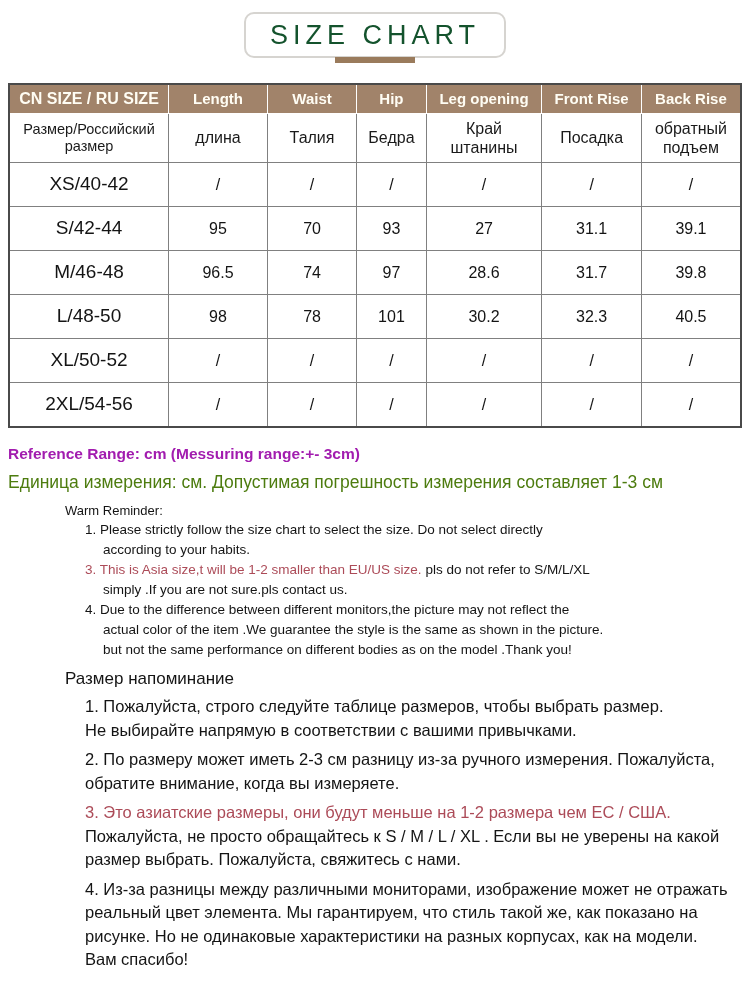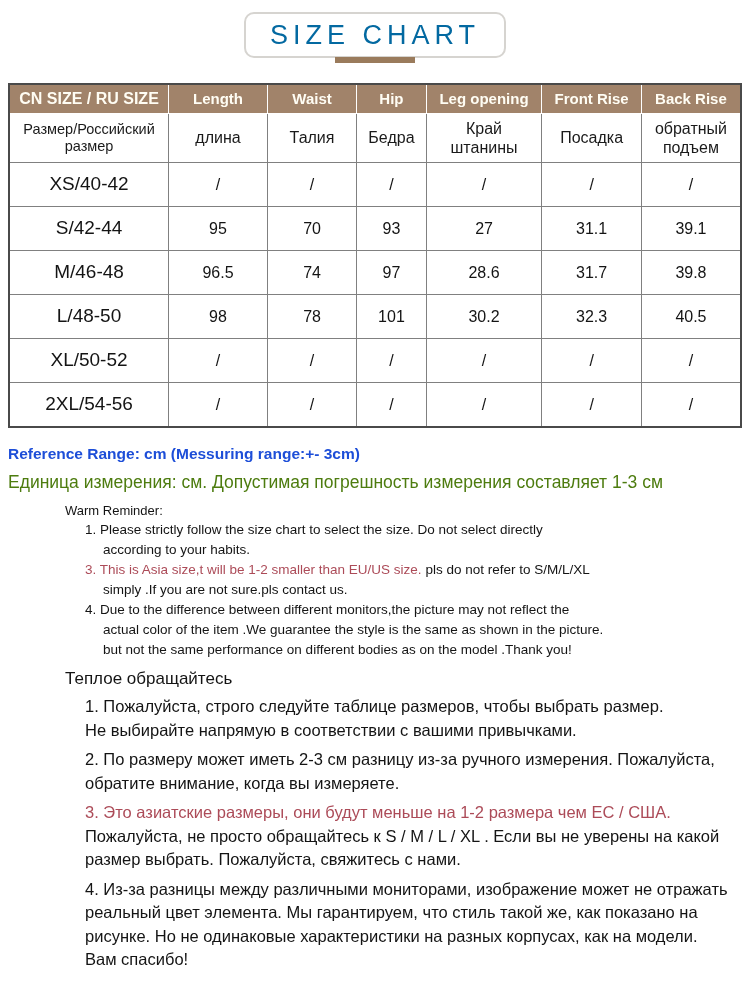--- a/index.html
+++ b/index.html
@@ -8,21 +8,21 @@
     background:#ffffff; color:#141414;
     font-family:"Liberation Sans", sans-serif;
   }
   .page { position:relative; width:750px; height:1000px; }
 
   
   .title-wrap { width:262px; margin:12px auto 0; position:relative; text-align:center; }
   .title-box {
     border:2px solid #d6d4d0; border-radius:10px;
     height:42px; line-height:42px;
-    font-size:27px; letter-spacing:5px; color:#0369a1; font-weight:500;
+    font-size:27px; letter-spacing:5px; color:#14532d; font-weight:500;
     background:#fff;
   }
   .title-underline { width:80px; height:6px; margin:-1px auto 0; background:#9a7b5c; }
 
   
   table.size-table {
     border-collapse:collapse; table-layout:fixed;
     width:734px; margin:20px 0 0 8px;
     border:2px solid #4a4a4a;
     text-align:center;
@@ -36,21 +36,21 @@
     border-color:#ffffff;
     height:28px; font-size:15px; font-weight:bold;
   }
   .size-table thead tr.hdr-en th.c0 { font-size:16px; }
   .size-table thead tr.hdr-ru td { height:48px; font-size:16px; color:#1a1a1a; }
   .size-table thead tr.hdr-ru td.c0 { font-size:14.5px; }
   .size-table tbody td { height:43px; font-size:16px; }
   .size-table tbody td.c0 { font-size:19px; }
 
   
-  .ref-en { margin:17px 0 0 8px; font-size:15.5px; font-weight:bold; color:#1d4ed8; }
+  .ref-en { margin:17px 0 0 8px; font-size:15.5px; font-weight:bold; color:#a21caf; }
   .ref-ru { margin:9px 0 0 8px; font-size:17.5px; color:#4d7c0f; }
 
   .en-section { margin:10px 0 0 65px; }
   .en-title { margin:0 0 2px 0; font-size:13px; font-weight:normal; }
   .en-item {
     margin:0 0 0 20px; width:645px;
     font-size:13.5px; line-height:20px;
     white-space:pre-line; padding-left:18px; text-indent:-18px;
   }
 
@@ -176,21 +176,21 @@
 according to your habits.</span></p>
         <p class="en-item"><span class="red">3. This is Asia size,t will be 1-2 smaller than EU/US size.</span><span> pls do not refer to S/M/L/XL
 simply .If you are not sure.pls contact us.</span></p>
         <p class="en-item"><span>4. Due to the difference between different monitors,the picture may not reflect the
 actual color of the item .We guarantee the style is the same as shown in the picture.
 but not the same performance on different bodies as on the model .Thank you!</span></p>
       </div>
   </div>
 
   <div class="ru-section">
-    <p class="ru-title">Теплое обращайтесь</p>
+    <p class="ru-title">Размер напоминание</p>
     <div id="ru-items">
         <p class="ru-item"><span>1. Пожалуйста, строго следуйте таблице размеров, чтобы выбрать размер.
 Не выбирайте напрямую в соответствии с вашими привычками.</span></p>
         <p class="ru-item"><span>2. По размеру может иметь 2-3 см разницу из-за ручного измерения. Пожалуйста,
 обратите внимание, когда вы измеряете.</span></p>
         <p class="ru-item"><span class="red">3. Это азиатские размеры, они будут меньше на 1-2 размера чем ЕС / США.</span><span>
 Пожалуйста, не просто обращайтесь к S / M / L / XL . Если вы не уверены на какой
 размер выбрать. Пожалуйста, свяжитесь с нами.</span></p>
         <p class="ru-item"><span>4. Из-за разницы между различными мониторами, изображение может не отражать
 реальный цвет элемента. Мы гарантируем, что стиль такой же, как показано на

